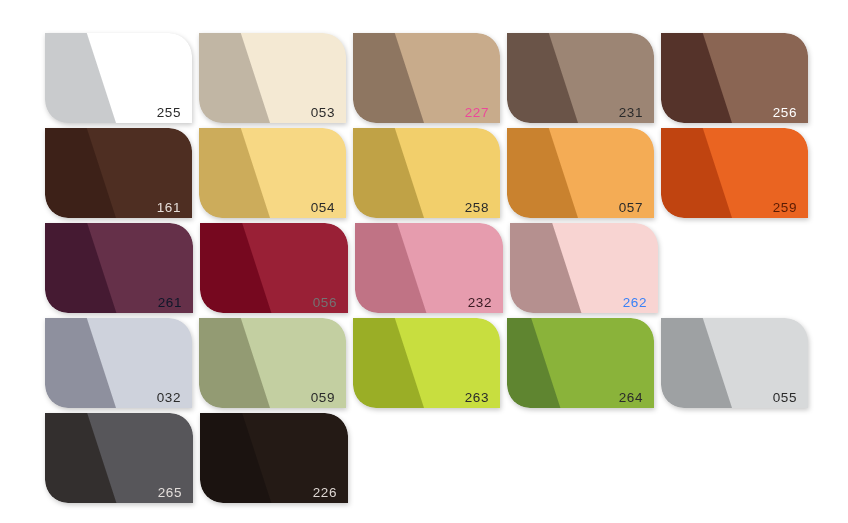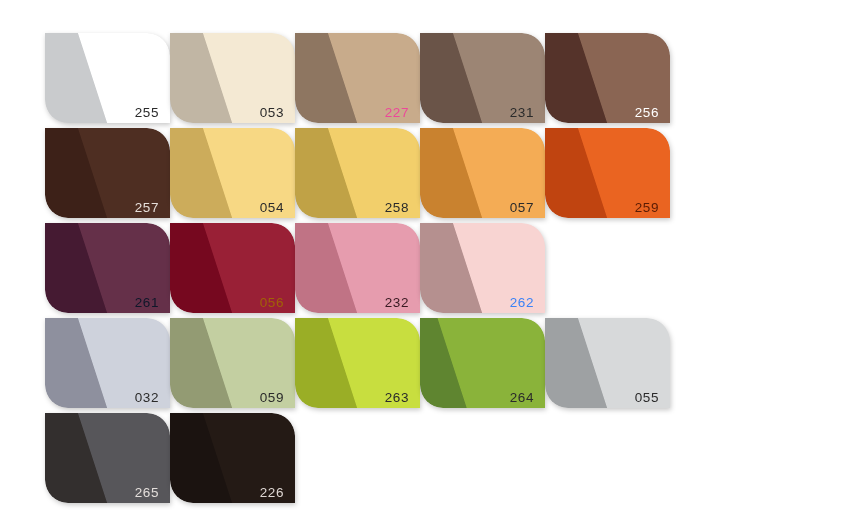--- a/index.html
+++ b/index.html
@@ -26,23 +26,23 @@
 
   .swatch-row {
     display: flex;
     flex-direction: row;
     height: 90px;
     margin-bottom: 5px;
   }
 
   .swatch {
     position: relative;
-    width: 125px;
+    width: 148px;
     height: 90px;
-    margin-right: 0;
+    margin-right: 7px;
     border-top-right-radius: 23px;
     border-bottom-left-radius: 23px;
     border-top-left-radius: 0;
     border-bottom-right-radius: 0;
     overflow: hidden;
     box-sizing: border-box;
     filter: drop-shadow(1px 2px 2.5px rgba(0,0,0,0.22));
   }
 
   .swatch-inner {
@@ -115,21 +115,21 @@
         <div class="swatch-inner">
           <div class="swatch-fill" style="background: linear-gradient(72deg, rgb(85, 51, 42) 0%, rgb(85, 51, 42) 40%, rgb(138, 101, 83) 40.6%, rgb(138, 101, 83) 100%);"></div>
           <span class="swatch-label" style="color: rgb(255, 255, 255);">256</span>
         </div>
       </div>
     </div>
     <div class="swatch-row">
       <div class="swatch">
         <div class="swatch-inner">
           <div class="swatch-fill" style="background: linear-gradient(72deg, rgb(61, 33, 24) 0%, rgb(61, 33, 24) 40%, rgb(78, 46, 34) 40.6%, rgb(78, 46, 34) 100%);"></div>
-          <span class="swatch-label" style="color: rgb(230, 222, 217);">257</span>
+          <span class="swatch-label" style="color: rgb(230, 222, 217);">161</span>
         </div>
       </div>
       <div class="swatch">
         <div class="swatch-inner">
           <div class="swatch-fill" style="background: linear-gradient(72deg, rgb(204, 172, 91) 0%, rgb(204, 172, 91) 40%, rgb(247, 216, 132) 40.6%, rgb(247, 216, 132) 100%);"></div>
           <span class="swatch-label" style="color: rgb(43, 43, 43);">054</span>
         </div>
       </div>
       <div class="swatch">
         <div class="swatch-inner">
@@ -153,21 +153,21 @@
     <div class="swatch-row">
       <div class="swatch">
         <div class="swatch-inner">
           <div class="swatch-fill" style="background: linear-gradient(72deg, rgb(69, 26, 50) 0%, rgb(69, 26, 50) 40%, rgb(101, 48, 73) 40.6%, rgb(101, 48, 73) 100%);"></div>
           <span class="swatch-label" style="color: #0f172a;">261</span>
         </div>
       </div>
       <div class="swatch">
         <div class="swatch-inner">
           <div class="swatch-fill" style="background: linear-gradient(72deg, rgb(118, 8, 31) 0%, rgb(118, 8, 31) 40%, rgb(153, 32, 54) 40.6%, rgb(153, 32, 54) 100%);"></div>
-          <span class="swatch-label" style="color: #a16207;">056</span>
+          <span class="swatch-label" style="color: #737373;">056</span>
         </div>
       </div>
       <div class="swatch">
         <div class="swatch-inner">
           <div class="swatch-fill" style="background: linear-gradient(72deg, rgb(192, 115, 133) 0%, rgb(192, 115, 133) 40%, rgb(230, 156, 174) 40.6%, rgb(230, 156, 174) 100%);"></div>
           <span class="swatch-label" style="color: rgb(58, 26, 34);">232</span>
         </div>
       </div>
       <div class="swatch">
         <div class="swatch-inner">

